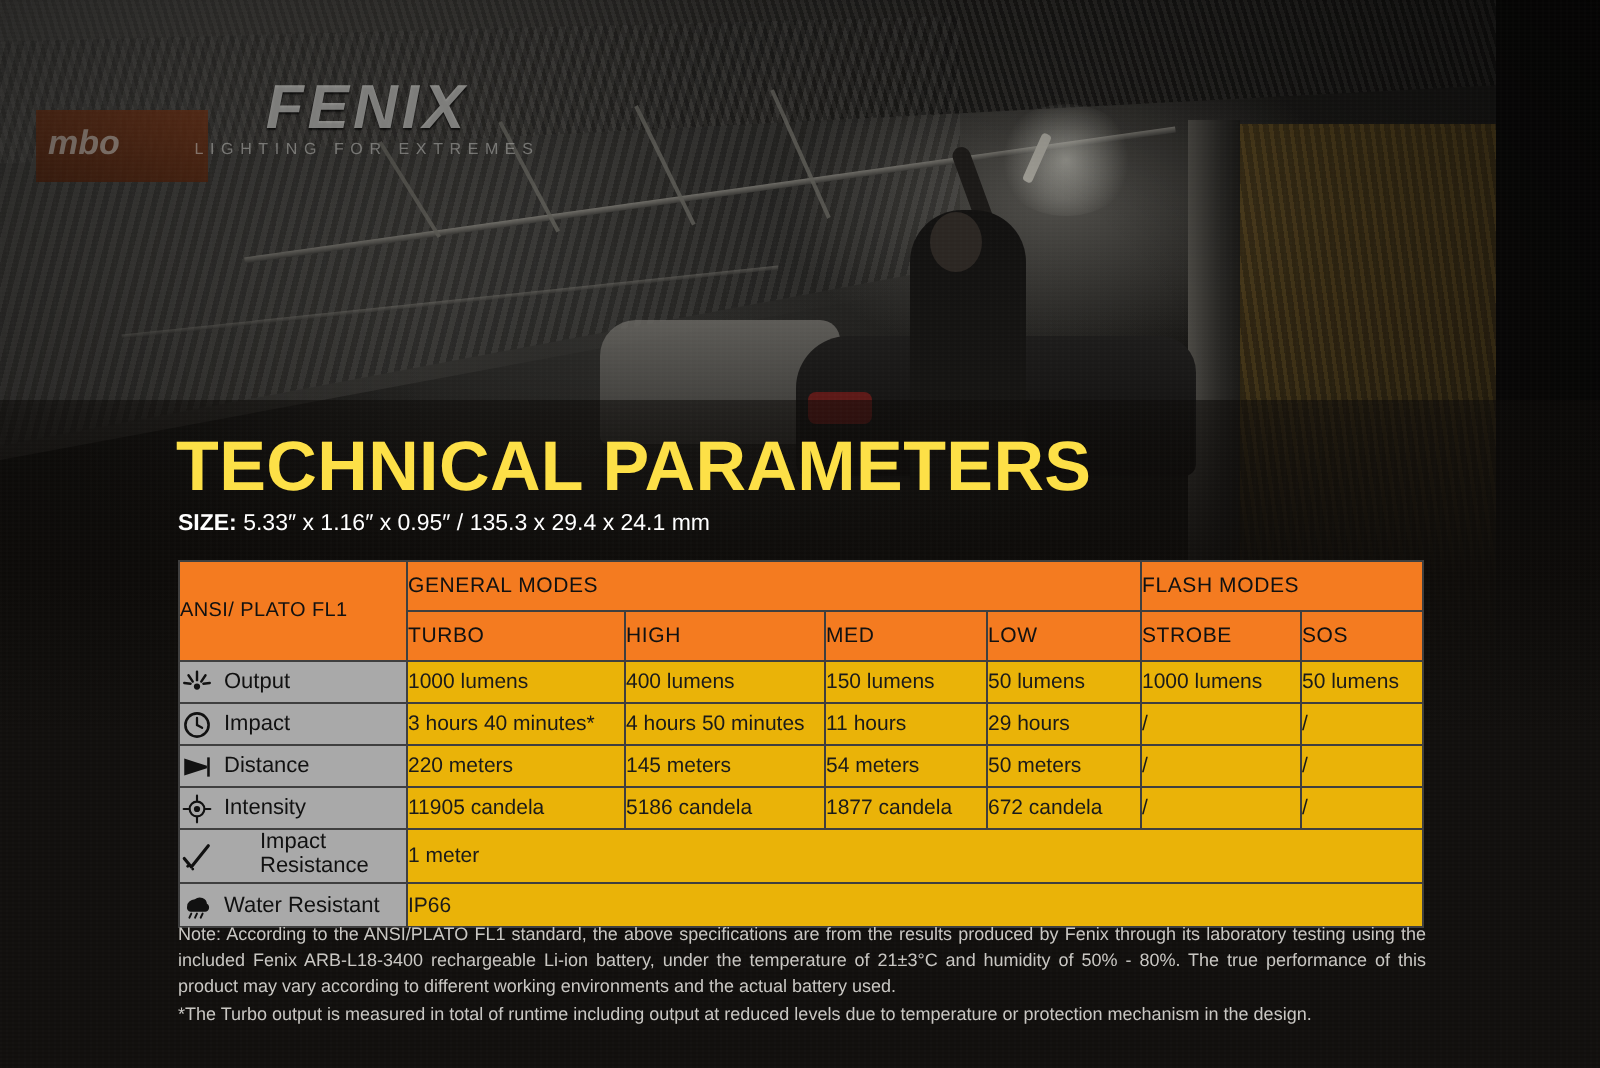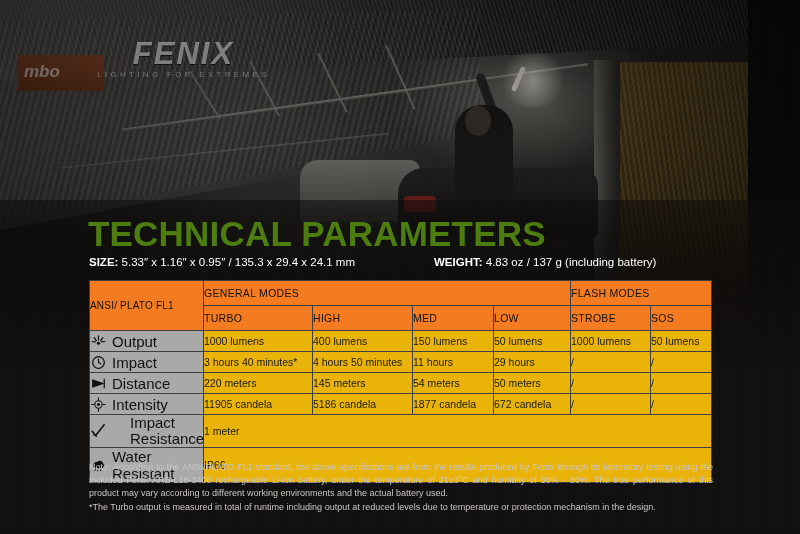--- a/index.html
+++ b/index.html
@@ -103,21 +103,21 @@
     text-shadow:0 1px 1px rgba(0,0,0,.7);line-height:1;
   }
   #logo .tag{
     font-size:8px;letter-spacing:3.3px;color:rgba(178,178,174,.55);
     margin-top:2px;line-height:1;
   }
 
   
   #title{
     position:absolute;left:88px;top:216px;z-index:6;
-    font-size:35px;font-weight:bold;color:#4d7c0f;letter-spacing:.2px;line-height:1;
+    font-size:35px;font-weight:bold;color:#fde047;letter-spacing:.2px;line-height:1;
   }
   #specline{
     position:absolute;left:89px;top:256px;width:625px;z-index:6;
     display:flex;color:#ffffff;font-size:11.5px;line-height:1.2;
   }
   #specline .size{width:345px;}
   #specline b{font-weight:bold;}
 
   
   #tbl{
@@ -126,21 +126,21 @@
     font-size:10.5px;color:#1a1a1a;
   }
   #tbl td,#tbl th{
     border:1px solid #3f3f3f;padding:0;text-align:left;
     vertical-align:middle;font-weight:normal;
   }
   .hd{background:#f47b20;color:#111;font-weight:bold;font-size:10.5px;letter-spacing:.3px;}
   .hd-ansi{font-size:10px;letter-spacing:.2px;}
   .cell{background:#eab308;height:20px;}
   .lbl{
-    background:#a9a9a9;text-align:left;font-weight:bold;font-size:15px;color:#111;
+    background:#a9a9a9;text-align:left;font-weight:bold;font-size:11px;color:#111;
     padding-left:4px;
   }
   .lblwrap{display:flex;align-items:center;gap:5px;}
   .icn{width:17px;height:17px;flex:0 0 17px;display:block;}
   .twoline{line-height:1.05;margin-left:18px;}
 
   
   #note{
     position:absolute;left:89px;top:461px;width:624px;z-index:6;
     color:#c9c7c3;font-size:9px;line-height:1.47;text-align:justify;
@@ -190,24 +190,20 @@
   <div class="fx">FENIX</div>
   <div class="tag">LIGHTING FOR EXTREMES</div>
 </div>
 
 <div id="title">TECHNICAL PARAMETERS</div>
 
 <div id="specline">
   <div class="size">
     <b>SIZE:</b>
     <span>5.33″ x 1.16″ x 0.95″ / 135.3 x 29.4 x 24.1 mm</span>
-  </div>
-  <div>
-    <b>WEIGHT:</b>
-    <span>4.83 oz / 137 g (including battery)</span>
   </div>
 </div>
 
 <table id="tbl">
   <colgroup>
     <col style="width:114px">
       <col style="width:109px">
       <col style="width:100px">
     <col style="width:81px">
       <col style="width:77px">

